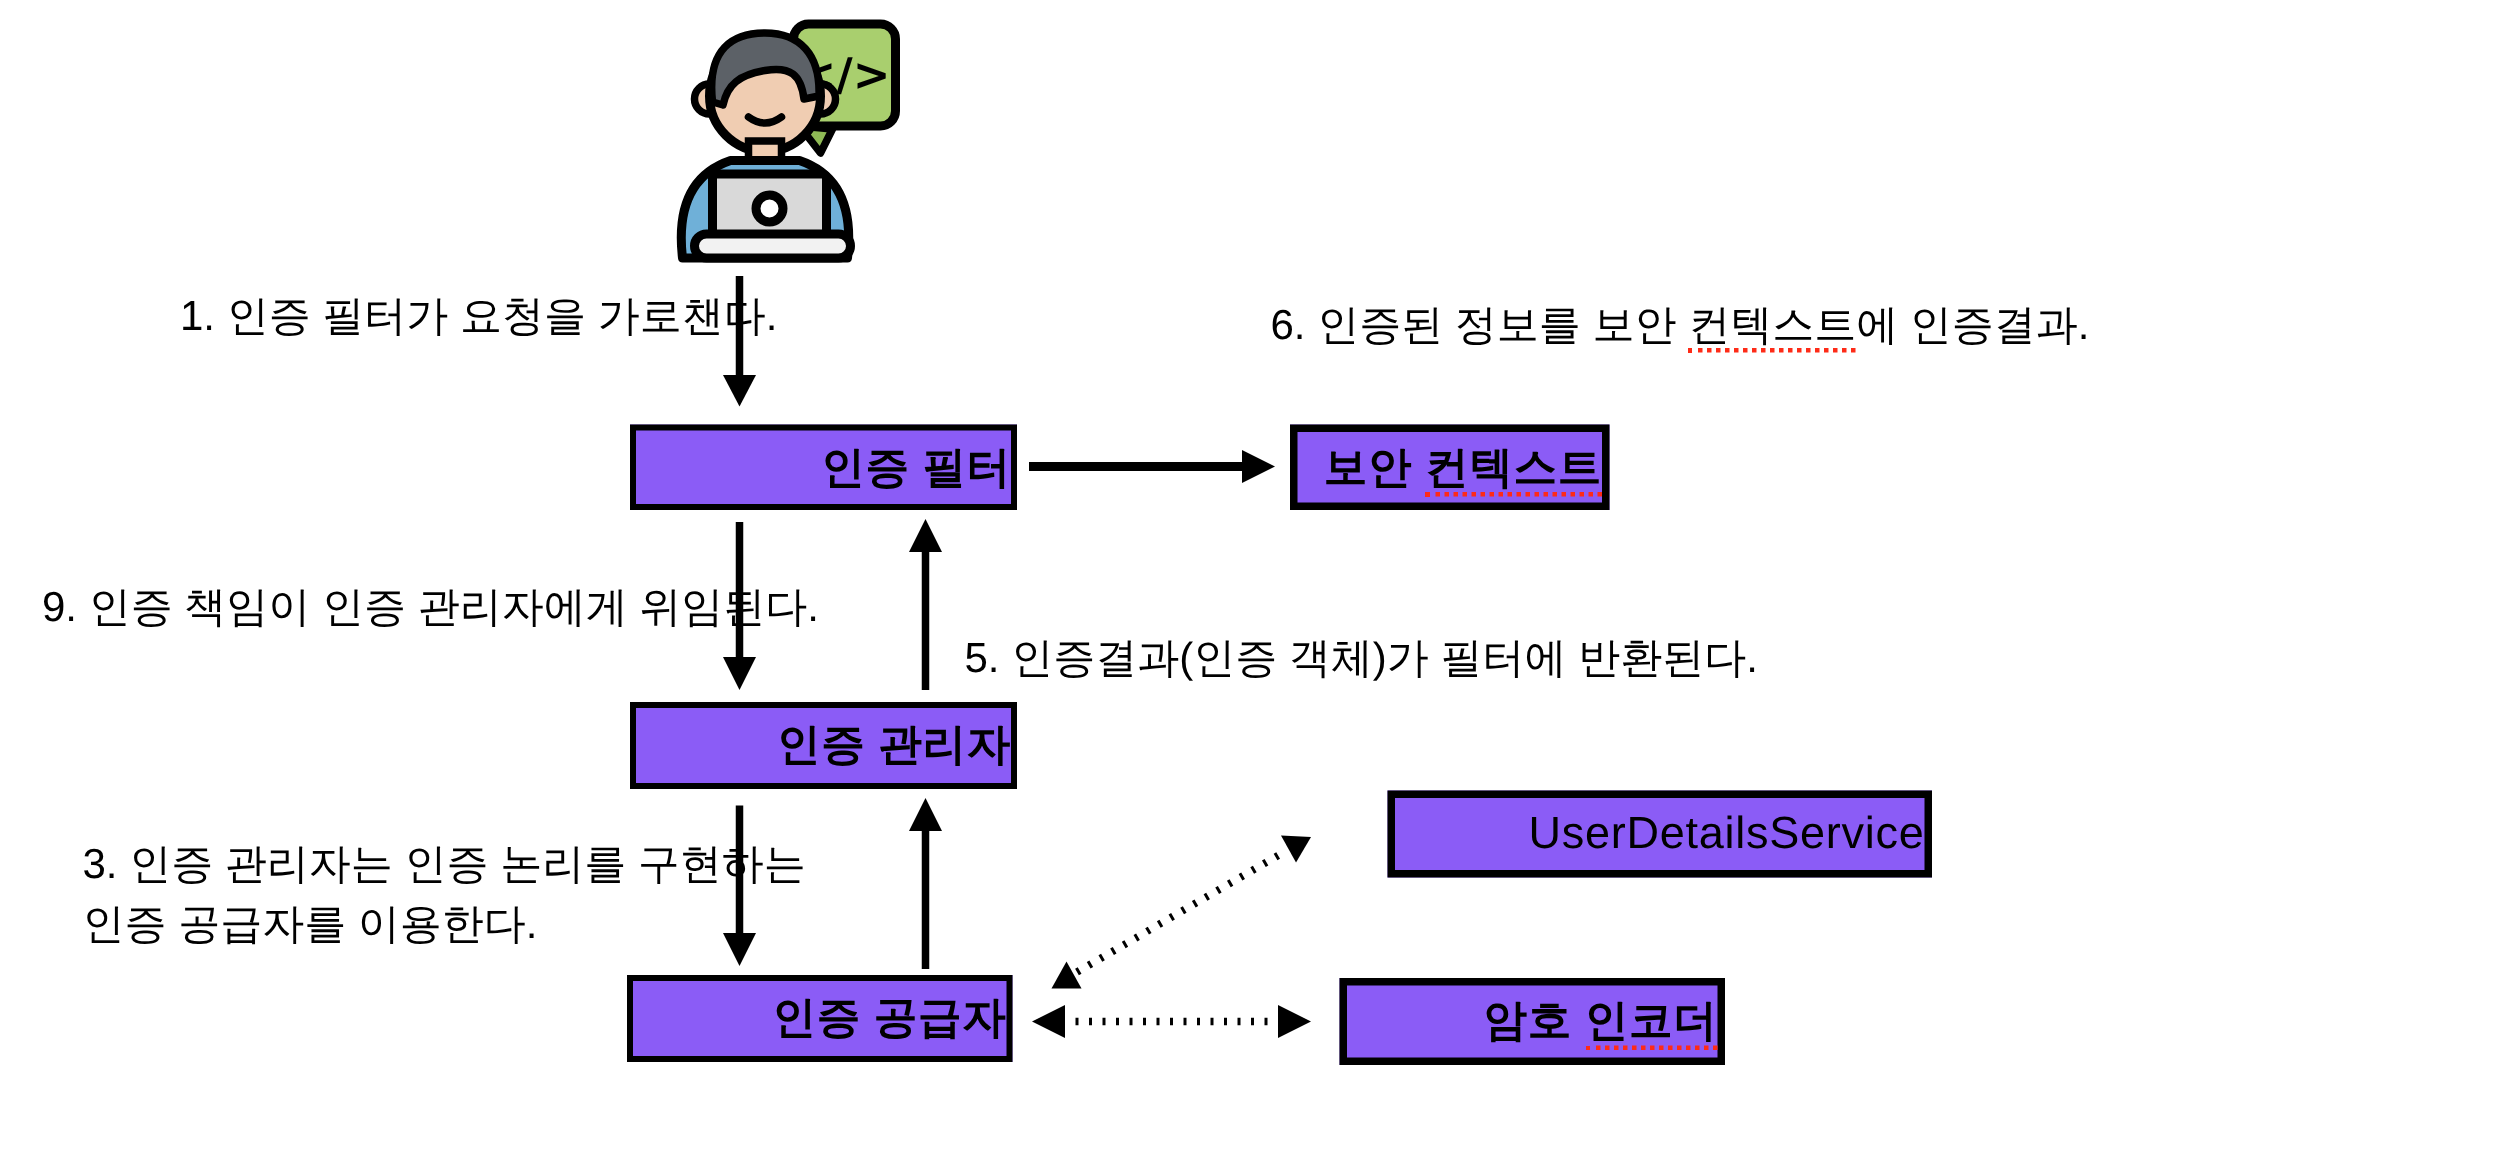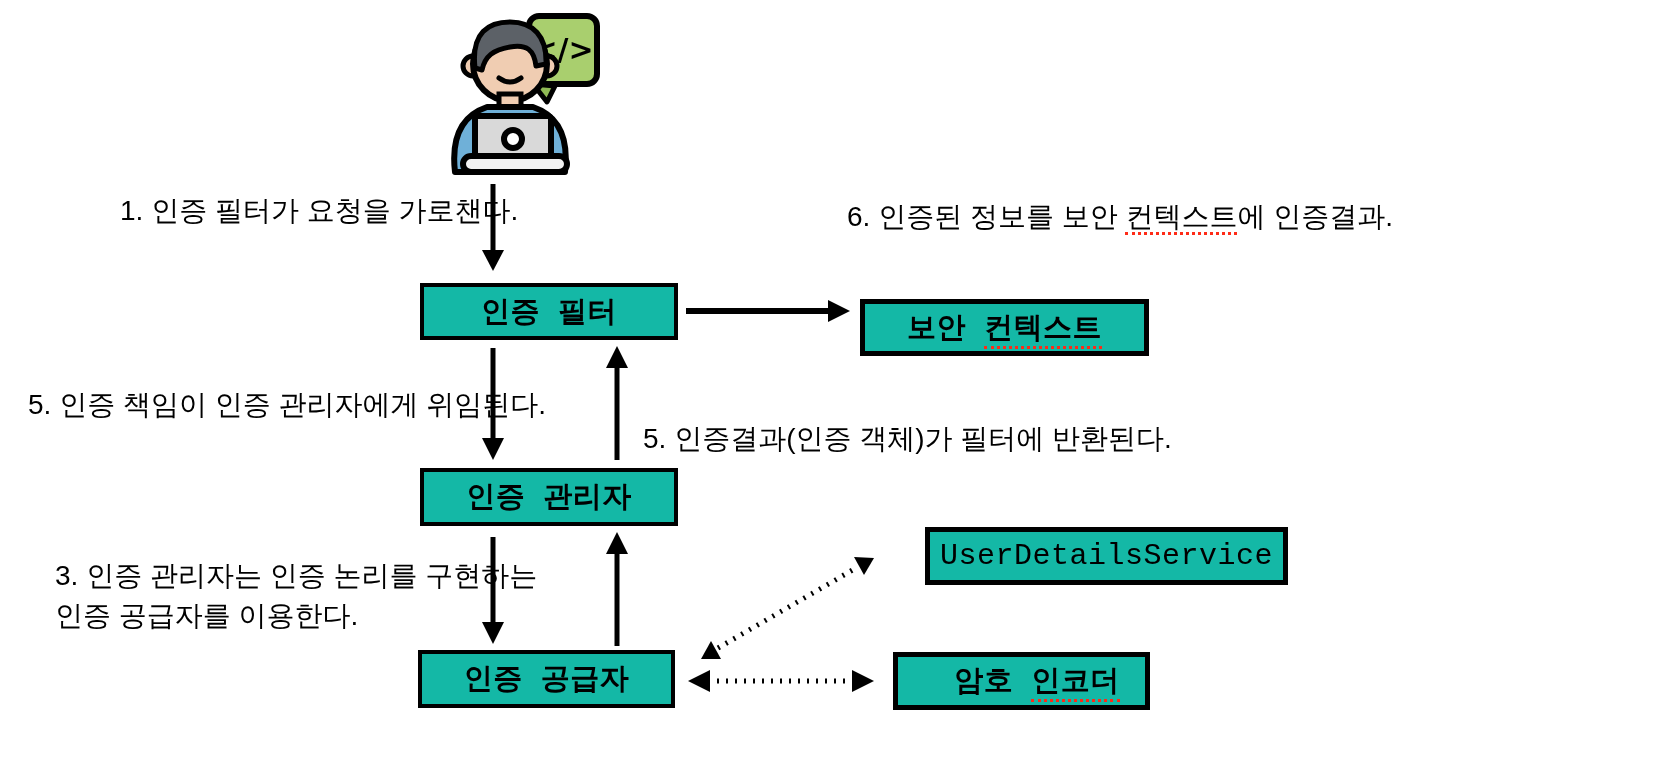--- a/index.html
+++ b/index.html
@@ -3,23 +3,23 @@
 <meta charset="utf-8">
 <style>
   html,body{margin:0;padding:0;background:#ffffff;}
   .canvas{
     position:relative;width:1668px;height:766px;background:#ffffff;
     font-family:"Liberation Sans","DejaVu Sans",sans-serif;color:#000;
     overflow:hidden;
   }
   .arrow-layer{position:absolute;left:0;top:0;width:1668px;height:766px;pointer-events:none;}
   .node{
-    position:absolute;border:4px solid #000;background:#14b8a6;
-    display:flex;align-items:center;justify-content:center;
-    font-size:29px;font-weight:600;letter-spacing:0.5px;box-sizing:border-box;font-family:Liberation Mono, monospace;
+    position:absolute;border:4px solid #000;background:#8b5cf6;
+    display:flex;align-items:center;justify-content:flex-end;
+    font-size:29px;font-weight:600;letter-spacing:0.5px;box-sizing:border-box;
   }
   .node.thick{border-width:5px;}
   .node.latin{font-weight:400;font-size:30px;letter-spacing:0.5px;margin-left:43px;}
   .step-label{
     position:absolute;font-size:28px;font-weight:500;white-space:nowrap;line-height:30px;
   }
   .misspell{
     border-bottom:3px dotted #fe2b17;padding-bottom:0px;
   }
   .centered{}
@@ -96,21 +96,21 @@
         <polygon points="710,670 710,692 688,681" stroke="none"></polygon>
         <polygon points="852,670 852,692 874,681" stroke="none"></polygon>
       </g>
     </g>
   </svg>
 
   <div class="node" style="left:420px;top:283px;width:258px;height:57px;">
     <span>인증 필터</span>
   </div>
 
-  <div class="node thick" style="left:860px;top:283px;width:289px;height:57px;margin-top:16px;">
+  <div class="node thick" style="left:860px;top:283px;width:213px;height:57px;">
     <span><span>보안 </span><span class="misspell">컨텍스트</span></span>
   </div>
 
   <div class="node" style="left:420px;top:468px;width:258px;height:58px;">
     <span>인증 관리자</span>
   </div>
 
   <div class="node" style="left:418px;top:650px;width:257px;height:58px;">
     <span>인증 공급자</span>
   </div>
@@ -120,21 +120,21 @@
   </div>
 
   <div class="node thick" style="left:893px;top:652px;width:257px;height:58px;padding-left:31px;">
     <span><span>암호 </span><span class="misspell">인코더</span></span>
   </div>
 
   <div class="step-label right" style="left:120px;top:196px;width:362px;">1. 인증 필터가 요청을 가로챈다.</div>
 
   <div class="step-label" style="left:847px;top:202px;"><span>6. 인증된 정보를 보안 </span><span class="misspell">컨텍스트</span><span>에 인증결과.</span></div>
 
-  <div class="step-label right" style="left:28px;top:390px;width:454px;">5. 인증 책임이 인증 관리자에게 위임된다.</div>
+  <div class="step-label right" style="left:28px;top:390px;width:454px;">9. 인증 책임이 인증 관리자에게 위임된다.</div>
 
   <div class="step-label" style="left:643px;top:424px;">5. 인증결과(인증 객체)가 필터에 반환된다.</div>
 
   <div class="step-label centered" style="left:55px;top:556px;width:415px;line-height:40px;">
     <span>3. 인증 관리자는 인증 논리를 구현하는</span><br>
     <span>인증 공급자를 이용한다.</span>
   </div>
 
 
 </div>

